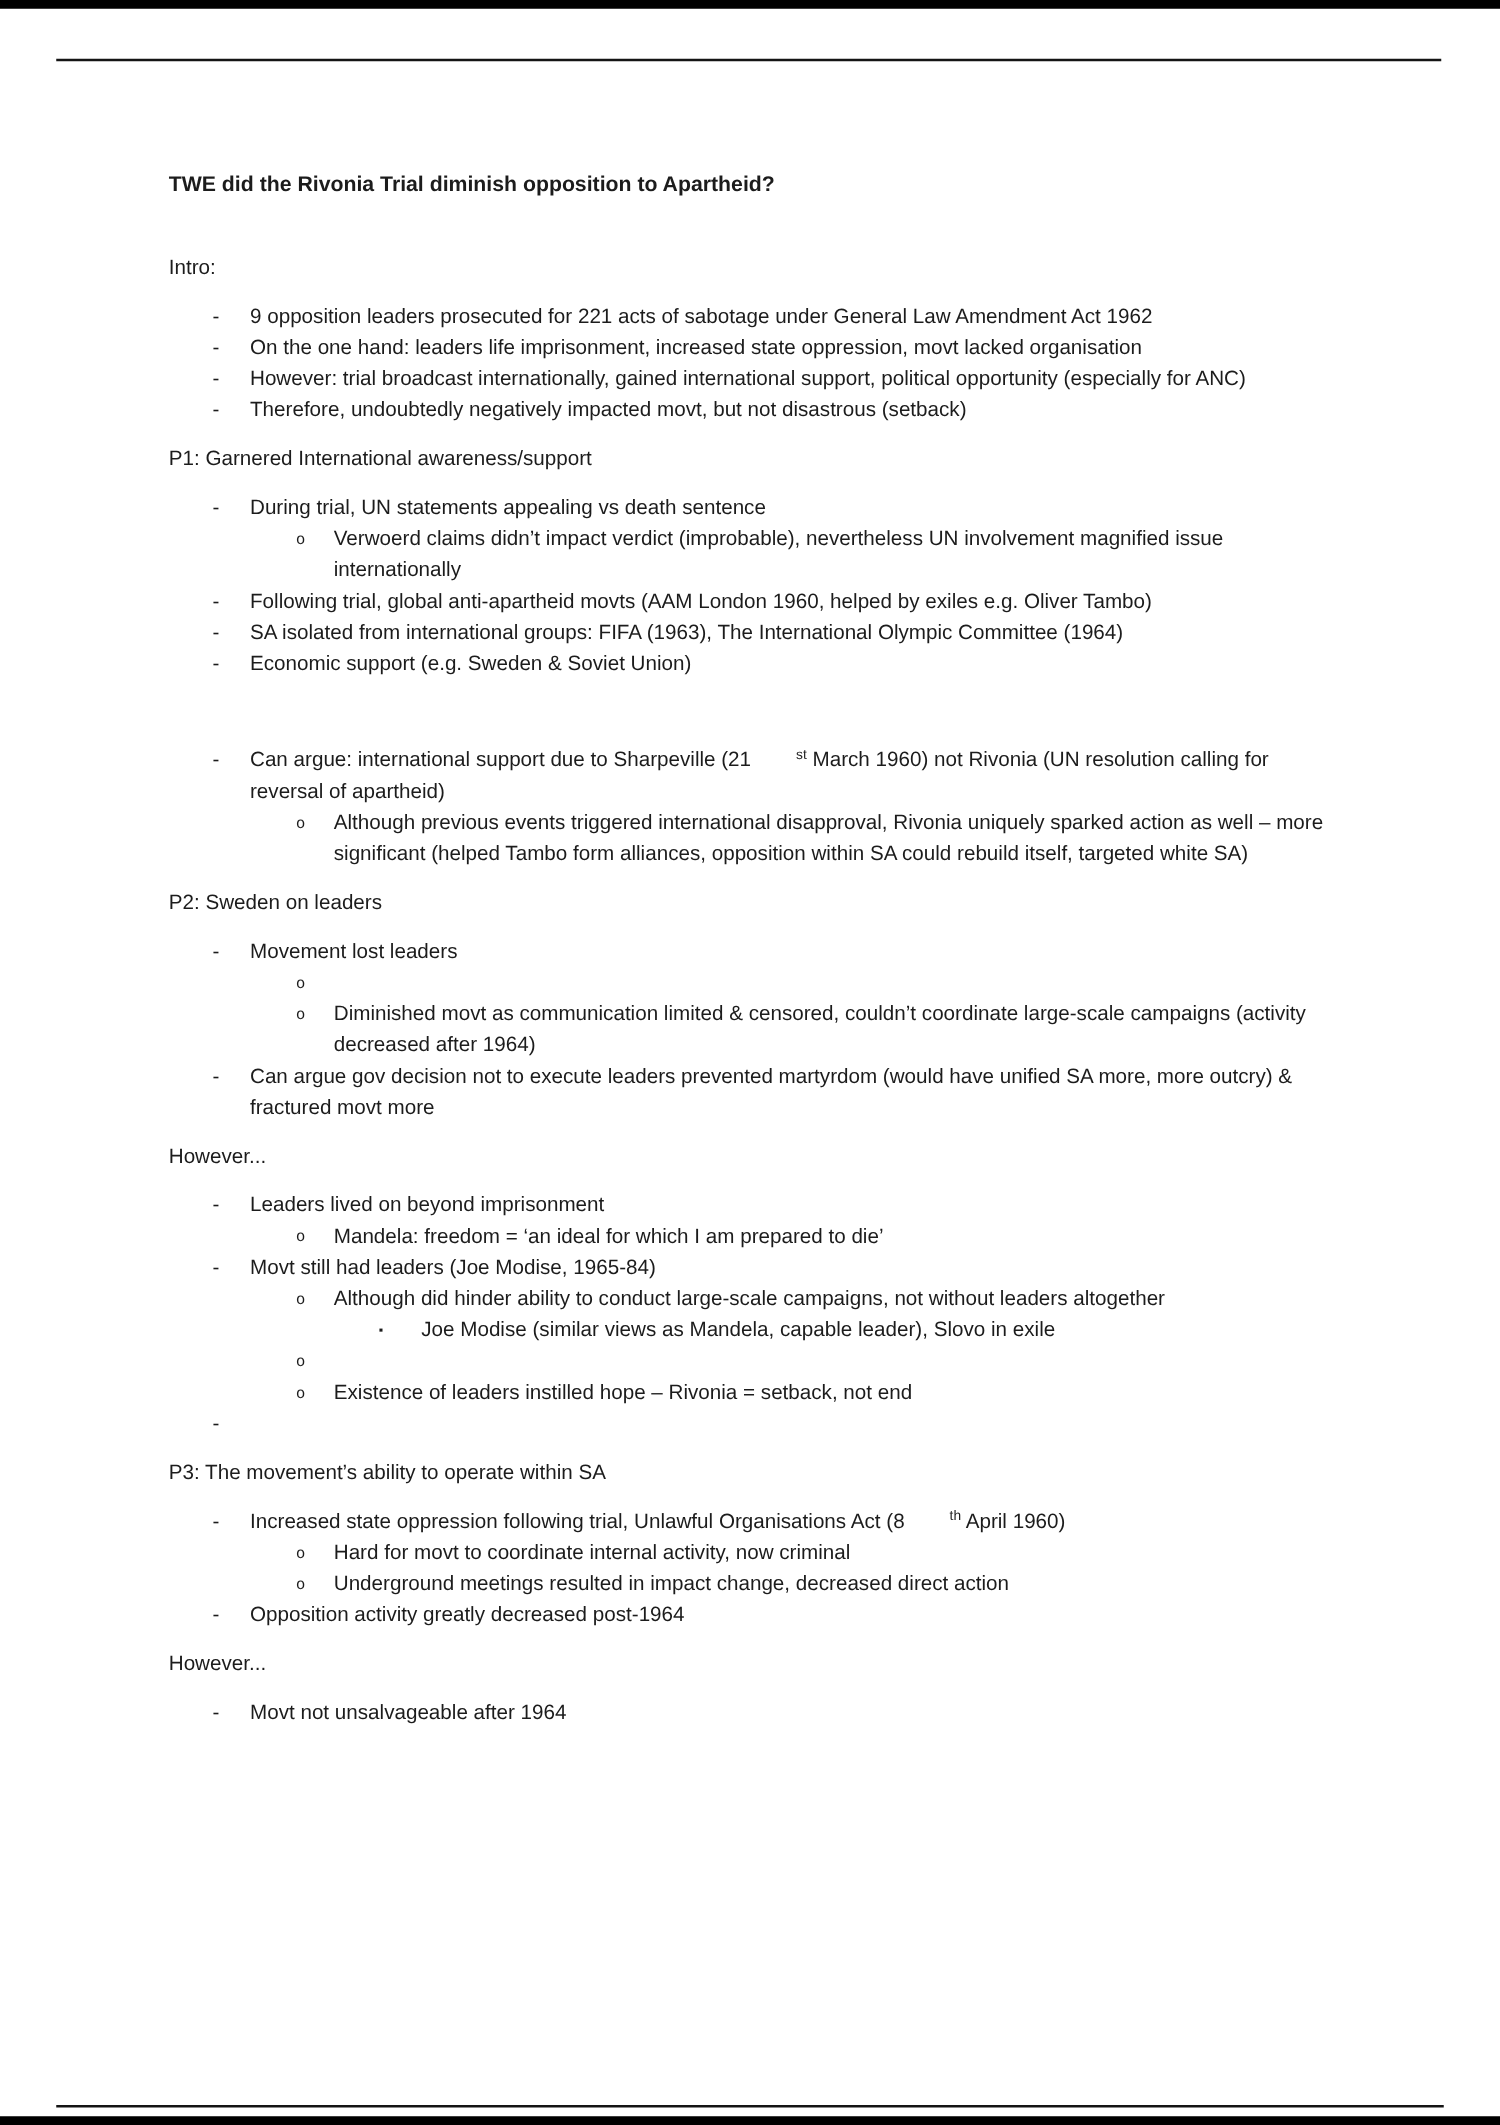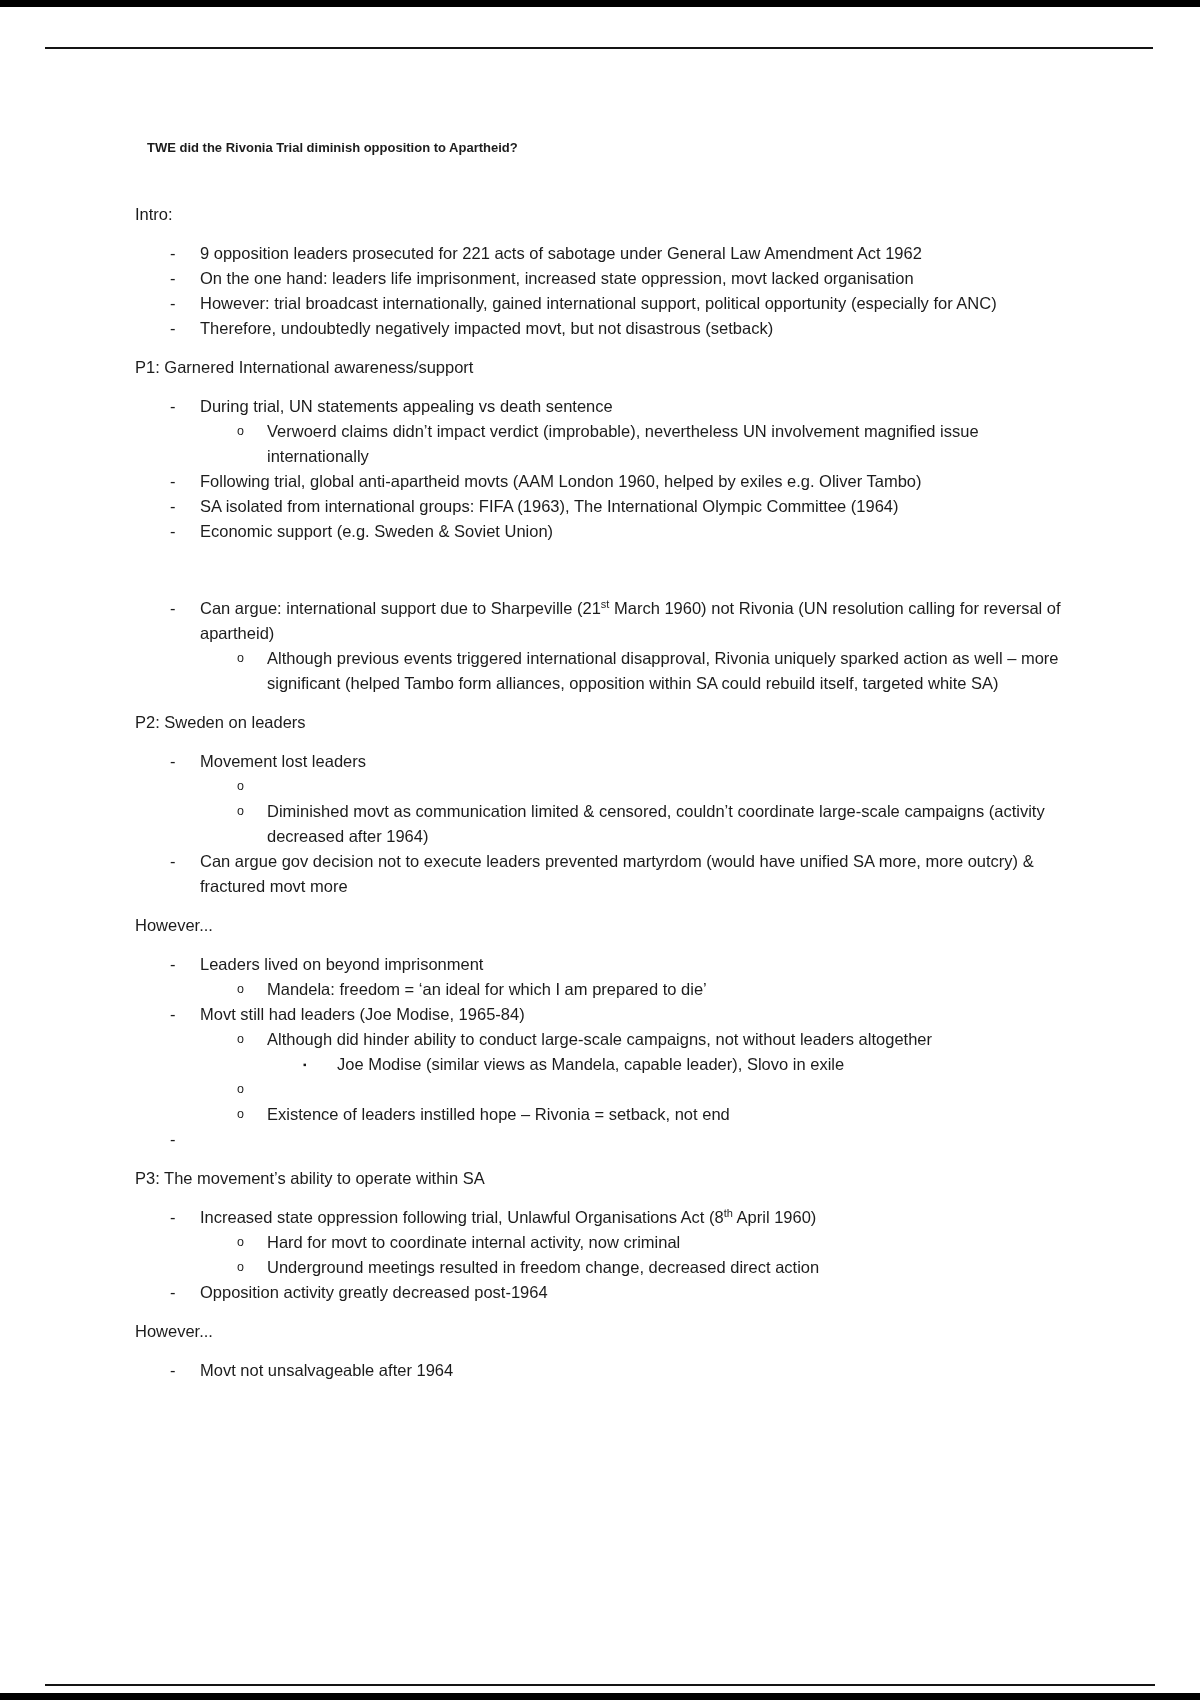--- a/index.html
+++ b/index.html
@@ -19,34 +19,34 @@
   .rule.top { top: 47px; left: 45px; width: 1108px; }
   .rule.bottom { top: 1684px; left: 45px; width: 1110px; }
   .content {
     position: absolute;
     left: 135px;
     top: 137px;
     width: 935px;
     font-size: 16.5px;
     line-height: 25px;
   }
-  .title { font-weight: bold; font-size: 13px; line-height: 22px; margin: 0 0 44px 12px; }
+  .title { font-weight: bold; font-size: 17px; line-height: 22px; margin: 0 0 44px 0; }
   .heading { margin: 0 0 16px 0; line-height: 22px; }
   .list { margin: 0 0 15px 0; }
   .item { display: flex; }
   .item.gap { margin-top: 52px; }
   .marker { flex: 0 0 auto; }
   .lvl1 { padding-left: 35px; }
   .lvl1 .marker { width: 30px; }
   .lvl2 { padding-left: 102px; }
   .lvl2 .marker { width: 30px; font-size: 12.5px; }
   .lvl3 { padding-left: 168px; }
   .lvl3 .marker { width: 34px; font-size: 10px; }
   .text { flex: 1 1 auto; }
-  sup { font-size: 11px; line-height: 0; }
+  sup { font-size: 11px; line-height: 0; margin-left: 36px; }
 </style>
 </head>
 <body>
 
 <div class="page">
   <div class="edge top"></div>
   <div class="rule top"></div>
 
   <div class="content">
     <p class="title">TWE did the Rivonia Trial diminish opposition to Apartheid?</p>
@@ -158,21 +158,21 @@
           <div class="item lvl1">
             <span class="marker">-</span>
             <span class="text">Increased state oppression following trial, Unlawful Organisations Act (8<sup>th</sup> April 1960)</span>
           </div>
           <div class="item lvl2">
             <span class="marker">o</span>
             <span class="text">Hard for movt to coordinate internal activity, now criminal</span>
           </div>
           <div class="item lvl2">
             <span class="marker">o</span>
-            <span class="text">Underground meetings resulted in freedom change, decreased direct action</span>
+            <span class="text">Underground meetings resulted in impact change, decreased direct action</span>
           </div>
           <div class="item lvl1">
             <span class="marker">-</span>
             <span class="text">Opposition activity greatly decreased post-1964</span>
           </div>
         </div>
         <p class="heading">However...</p>
         <div class="list">
           <div class="item lvl1">
             <span class="marker">-</span>

